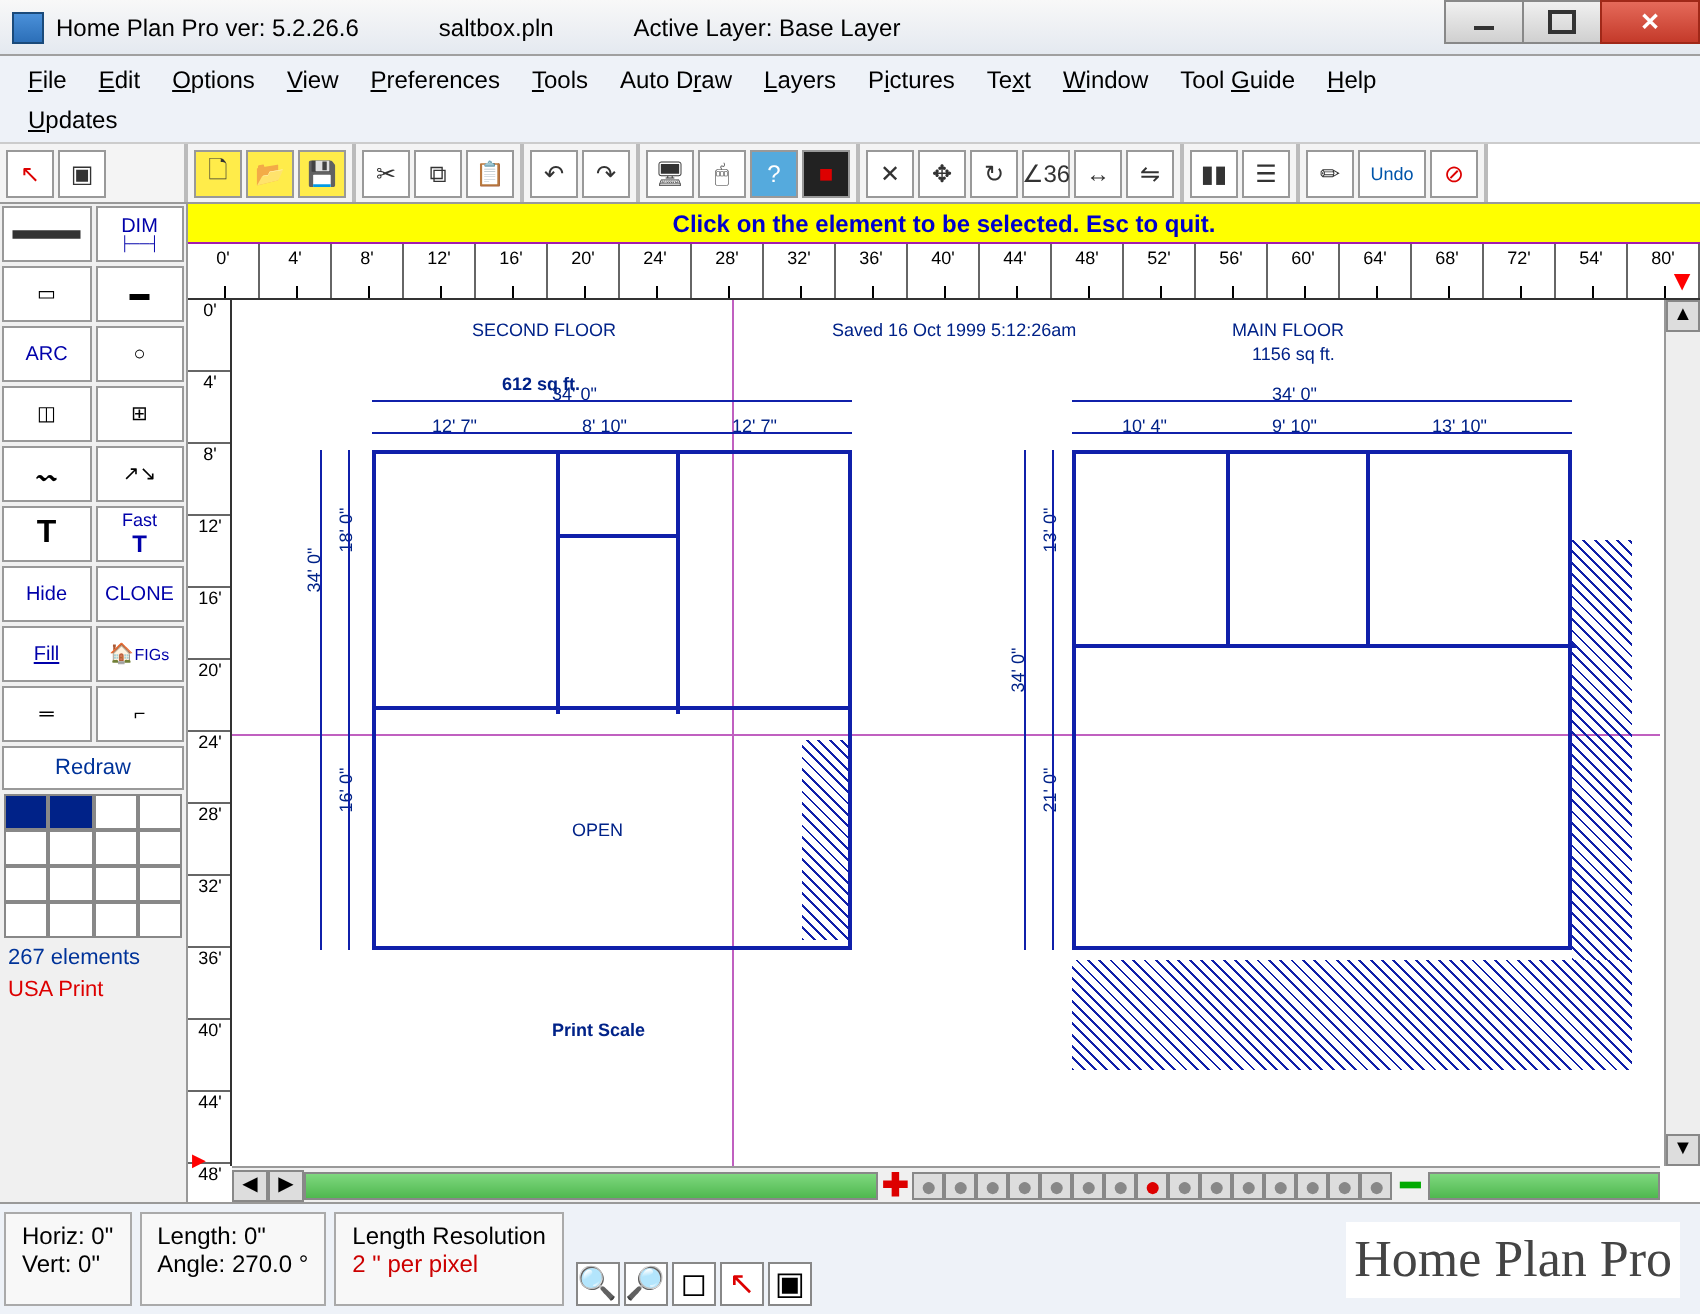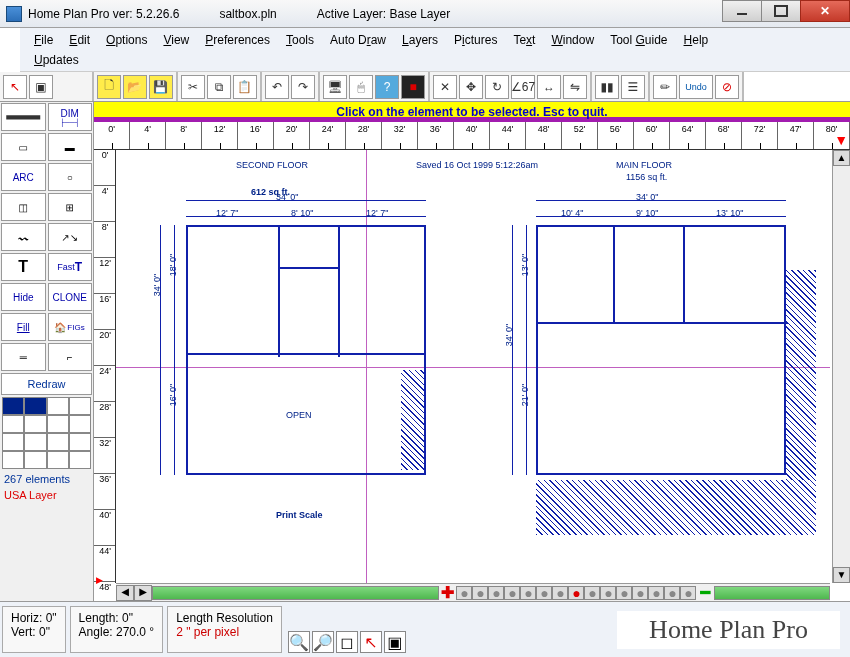--- a/index.html
+++ b/index.html
@@ -11,32 +11,32 @@
 .titlebar .title-text { flex: 0 0 auto; margin-right: 40px; }
 .titlebar .spacer { flex: 1; }
 .winbtns { display: flex; height: 100%; }
 .winbtn { width: 40px; height: 22px; border: 1px solid #888; margin-left: -1px; display:flex; align-items:center; justify-content:center; font-size:12px; background: linear-gradient(#f0f0f0,#d0d0d0); }
 .winbtn.close { background: linear-gradient(#e56a5a,#c43a2a); color:#fff; width:50px; border-color:#a02818;}
 .winbtn.min::before{content:"";display:block;width:10px;border-bottom:2px solid #333;margin-top:6px;}
 .winbtn.max::before{content:"";display:block;width:10px;height:8px;border:2px solid #333;}
 .winbtn.close::before{content:"✕";font-weight:bold;}
 
 
-.menubar { height: 44px; background: #eef2f8; border-bottom:1px solid #ccc; padding: 2px 6px; font-size:12px; display:flex; flex-wrap:wrap; align-items:center; gap: 0; margin-left: 20px; }
+.menubar { height: 44px; background: #eef2f8; border-bottom:1px solid #ccc; padding: 2px 6px; font-size:12px; display:flex; flex-wrap:wrap; align-items:center; gap: 0; }
 .menuitem { padding: 2px 8px; cursor:default; }
 .menuitem u { text-decoration: underline; }
 
 
 .toprow { height: 30px; display:flex; border-bottom:1px solid #999; }
 .toolgroup { display:flex; align-items:center; border-right:2px solid #bbb; padding:0 2px; background:#f4f4f4;}
 .tbtn { width:24px; height:24px; border:1px solid #999; background:#fff; margin:1px; display:flex; align-items:center; justify-content:center; font-size:12px; color:#333; }
 .tbtn.yellow{background:#ffec4a;}
 
 
-.hintbar { height:20px; background:#ffff00; color:#0000cc; font-weight:bold; font-size:12px; text-align:center; line-height:20px; border-bottom:5px solid #a21caf;}
+.hintbar { height:20px; background:#ffff00; color:#0000cc; font-weight:bold; font-size:12px; text-align:center; line-height:20px; border-bottom:1px solid #a21caf;}
 
 
 .ruler-h { height:28px; background:#fff; border-bottom:1px solid #333; font-size:9px; color:#000; position:relative; overflow:hidden;}
 .ruler-h .tickwrap{display:flex; position:absolute; left:0; top:0; height:100%;}
 .ruler-h .tick{width:36px; border-right:1px solid #666; text-align:center; padding-top:2px; position:relative;}
 .ruler-h .tick::after{content:"";position:absolute;bottom:0;left:50%;width:1px;height:6px;background:#000;}
 .ruler-marker{position:absolute;right:2px;top:10px;color:#f00;font-size:14px;}
 
 
 .leftpanel { position:absolute; left:0; top:102px; width:94px; bottom:56px; background:#f0f0f0; border-right:1px solid #999; font-size:10px;}
@@ -79,21 +79,21 @@
 .timeline .dot.r{color:#d00;}
 .timeline .plus{color:#d00;font-weight:bold;}
 .timeline .minus{color:#0a0;font-weight:bold;}
 
 
 .statusbar{position:absolute;left:0;right:0;bottom:0;height:56px;background:#eef2f8;display:flex;border-top:1px solid #999;}
 .status-cell{border:1px solid #aaa;padding:4px 8px;font-size:12px;margin:4px 2px;background:#f8f8f8;}
 .status-cell .lbl{display:block;}
 .status-zoom{display:flex;align-items:flex-end;gap:2px;padding:4px;}
 .zbtn{width:22px;height:22px;border:1px solid #888;background:#fff;display:flex;align-items:center;justify-content:center;}
-.watermark{position:absolute;right:10px;bottom:8px;font-size:26px;color:#444;font-family:Georgia,serif;background:#fff;padding:4px 32px;}
+.watermark{position:absolute;right:10px;bottom:8px;font-size:26px;color:#444;font-family:Georgia,serif;background:#fff;padding:4px 4px;}
 .redtext{color:#c00;}
 </style>
 </head>
 <body>
 
 <div class="titlebar">
   <div class="app-icon"></div>
   <span class="title-text">Home Plan Pro ver: 5.2.26.6</span>
   <span class="title-text">saltbox.pln</span>
   <span class="title-text">Active Layer: Base Layer</span>
@@ -147,21 +147,21 @@
     <div class="tbtn">🖱</div>
     <div class="tbtn" style="background:#5ad;color:#fff;">?</div>
     <div class="tbtn" style="background:#222;">
         <span style="color:#d00;">■</span>
       </div>
   </div>
   <div class="toolgroup">
     <div class="tbtn">✕</div>
     <div class="tbtn">✥</div>
     <div class="tbtn">↻</div>
-    <div class="tbtn">∠67</div>
+    <div class="tbtn">∠36</div>
     <div class="tbtn">↔</div>
     <div class="tbtn">⇋</div>
   </div>
   <div class="toolgroup">
     <div class="tbtn">▮▮</div>
     <div class="tbtn">☰</div>
   </div>
   <div class="toolgroup">
     <div class="tbtn">✏</div>
     <div class="tbtn" style="width:34px;font-size:9px;color:#05a;text-align:center;">Undo</div>
@@ -192,21 +192,21 @@
   <div class="row2">
     <div class="cell">◫</div>
     <div class="cell">⊞</div>
   </div>
   <div class="row2">
     <div class="cell">〰</div>
     <div class="cell">↗↘</div>
   </div>
   <div class="row2">
     <div class="cell" style="font-weight:bold;font-size:16px;">T</div>
-    <div class="cell bluetxt" style="flex-direction:row;font-size:9px;">
+    <div class="cell bluetxt" style="flex-direction:column;font-size:9px;">
         <span>Fast</span>
         <b style="font-size:12px;">T</b>
       </div>
   </div>
   <div class="row2">
     <div class="cell bluetxt">Hide</div>
     <div class="cell bluetxt">CLONE</div>
   </div>
   <div class="row2">
     <div class="cell bluetxt" style="text-decoration:underline;">Fill</div>
@@ -232,21 +232,21 @@
     <div></div>
       <div></div>
       <div></div>
       <div></div>
     <div></div>
       <div></div>
       <div></div>
       <div></div>
   </div>
   <div class="txtlabel">267 elements</div>
-  <div class="txtlabel redlabel">USA Layer</div>
+  <div class="txtlabel redlabel">USA Print</div>
 </div>
 
 <div style="position:absolute;left:94px;right:0;top:102px;">
   <div class="hintbar">Click on the element to be selected.  Esc to quit.</div>
   <div class="ruler-h">
     <div class="tickwrap" id="hruler">
         <div class="tick">0'</div>
         <div class="tick">4'</div>
         <div class="tick">8'</div>
         <div class="tick">12'</div>
@@ -258,21 +258,21 @@
         <div class="tick">36'</div>
         <div class="tick">40'</div>
         <div class="tick">44'</div>
         <div class="tick">48'</div>
         <div class="tick">52'</div>
         <div class="tick">56'</div>
         <div class="tick">60'</div>
         <div class="tick">64'</div>
         <div class="tick">68'</div>
         <div class="tick">72'</div>
-        <div class="tick">47'</div>
+        <div class="tick">54'</div>
         <div class="tick">80'</div>
       </div>
     <span class="ruler-marker">▼</span>
   </div>
 </div>
 
 <div class="ruler-v">
   <div id="vruler">
       <div class="vtick">0'</div>
       <div class="vtick">4'</div>

